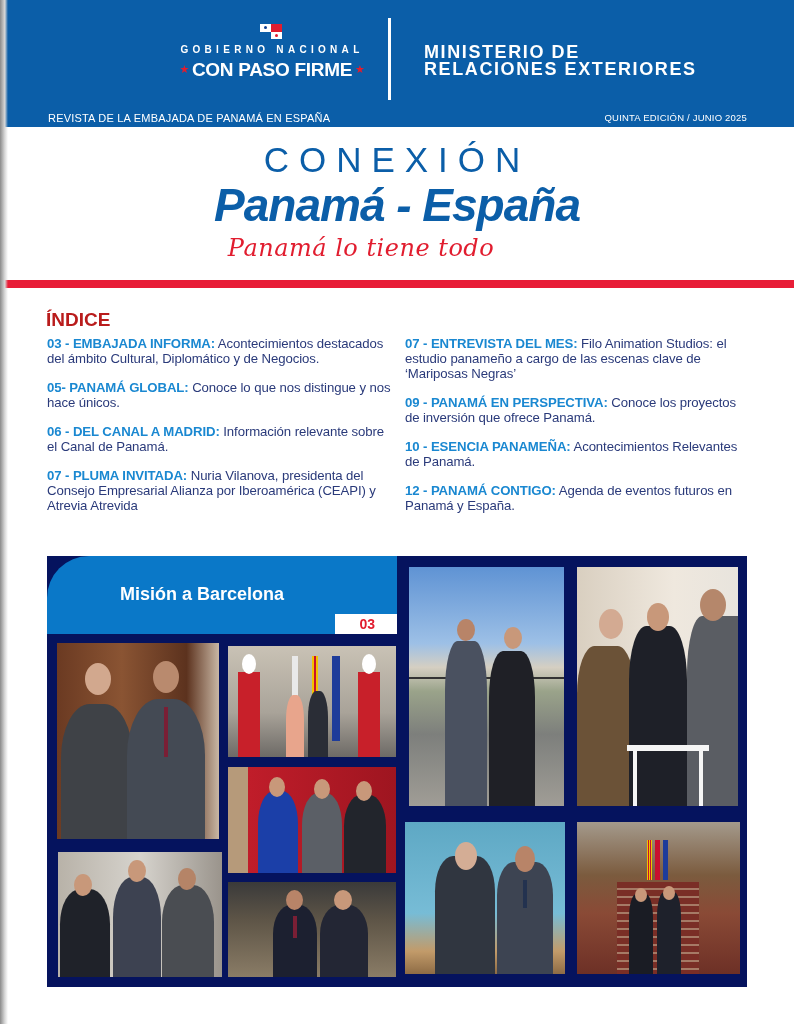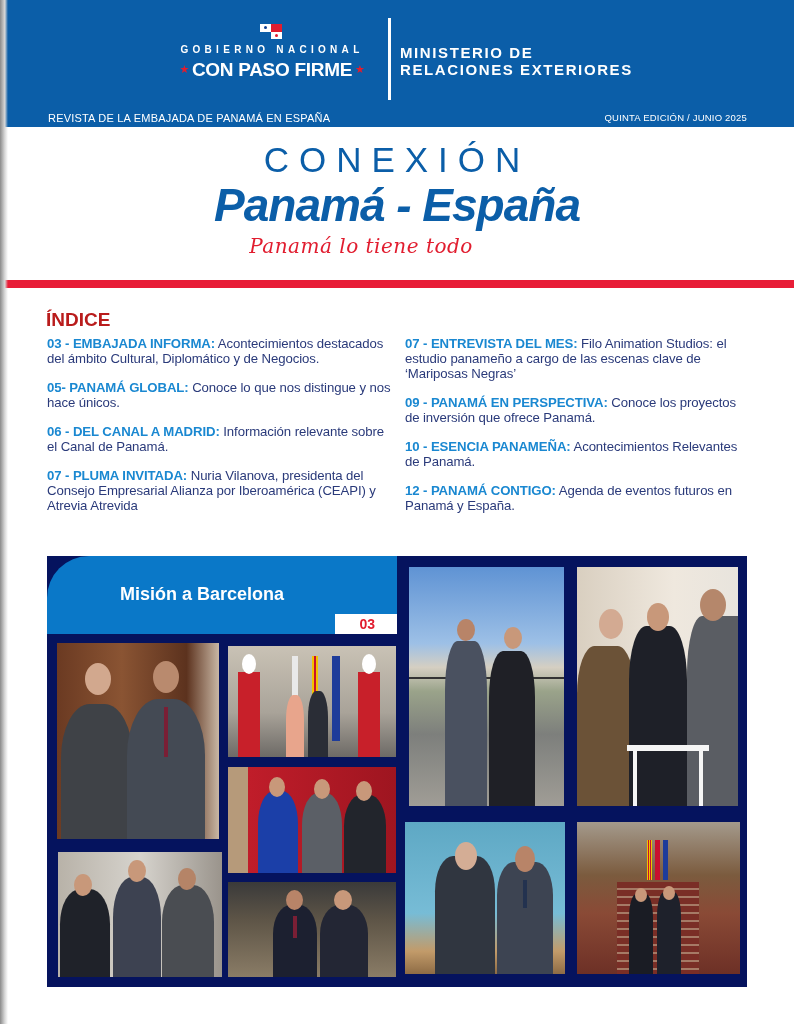--- a/index.html
+++ b/index.html
@@ -20,32 +20,32 @@
   .flag .q4 { left: 11px; top: 7.5px; background: #fff; }
   .flag .star1 { position:absolute; left:4px; top:2px; width:3px; height:3px; background:#0b3d91; border-radius:50%; }
   .flag .star2 { position:absolute; left:15px; top:9.5px; width:3px; height:3px; background:#e11d2f; border-radius:50%; }
 
   .gov-small { position: absolute; left: 168px; top: 44px; width: 208px; text-align: center;
     color: #fff; font-size: 10px; font-weight: bold; letter-spacing: 4.3px; }
   .gov-big { position: absolute; left: 166px; top: 59px; width: 212px; text-align: center;
     color: #fff; font-size: 19px; font-weight: bold; letter-spacing: -0.3px; }
   .gov-big .star { color: #e11d2f; font-size: 11px; vertical-align: 3px; margin: 0 3px; }
   .divider-v { position: absolute; left: 388px; top: 18px; width: 3px; height: 82px; background: #ffffff; }
-  .ministry { position: absolute; left: 400px; top: 44px; color: #fff; font-size: 15px;
+  .ministry { position: absolute; left: 424px; top: 44px; color: #fff; font-size: 18px;
     font-weight: bold; letter-spacing: 1.6px; line-height: 17px; }
   .rev-left { position: absolute; left: 48px; top: 112px; color: #fff; font-size: 11px; letter-spacing: 0.2px; }
   .rev-right { position: absolute; right: 47px; top: 112px; color: #fff; font-size: 9.5px; letter-spacing: 0.2px; }
 
   
   .masthead-small { position: absolute; left: 0; width: 794px; top: 140px; text-align: center;
     color: #0b5ea8; font-size: 35px; letter-spacing: 10px; font-weight: normal; }
   .masthead-big { position: absolute; left: 0; width: 794px; top: 178px; text-align: center;
     color: #0b5ea8; font-size: 46px; font-weight: bold; font-style: italic; letter-spacing: -1px; }
   .tagline { position: absolute; left: 0; width: 722px; top: 234px; text-align: center;
-    color: #e11d2f; font-family: "DejaVu Serif", serif; font-style: italic; font-size: 20px; letter-spacing: 0.5px; }
+    color: #e11d2f; font-family: "DejaVu Serif", serif; font-style: italic; font-size: 24px; letter-spacing: 0.5px; }
   .red-band { position: absolute; left: 0; top: 280px; width: 794px; height: 8px; background: #e81d37; }
 
   
   .index-title { position: absolute; left: 46px; top: 309px; color: #b91c1c; font-size: 19px; font-weight: bold; }
   .index-col { position: absolute; width: 345px; }
   .index-col.left { left: 47px; top: 336px; }
   .index-col.right { left: 405px; top: 336px; }
   .index-item { font-size: 13.2px; line-height: 15px; color: #2a3a7a; margin-bottom: 14px; letter-spacing: -0.1px; }
   .index-item .num { color: #1a88d1; font-weight: bold; }
   .index-item .sec { color: #1a88d1; font-weight: bold; margin-top: 15px; }

